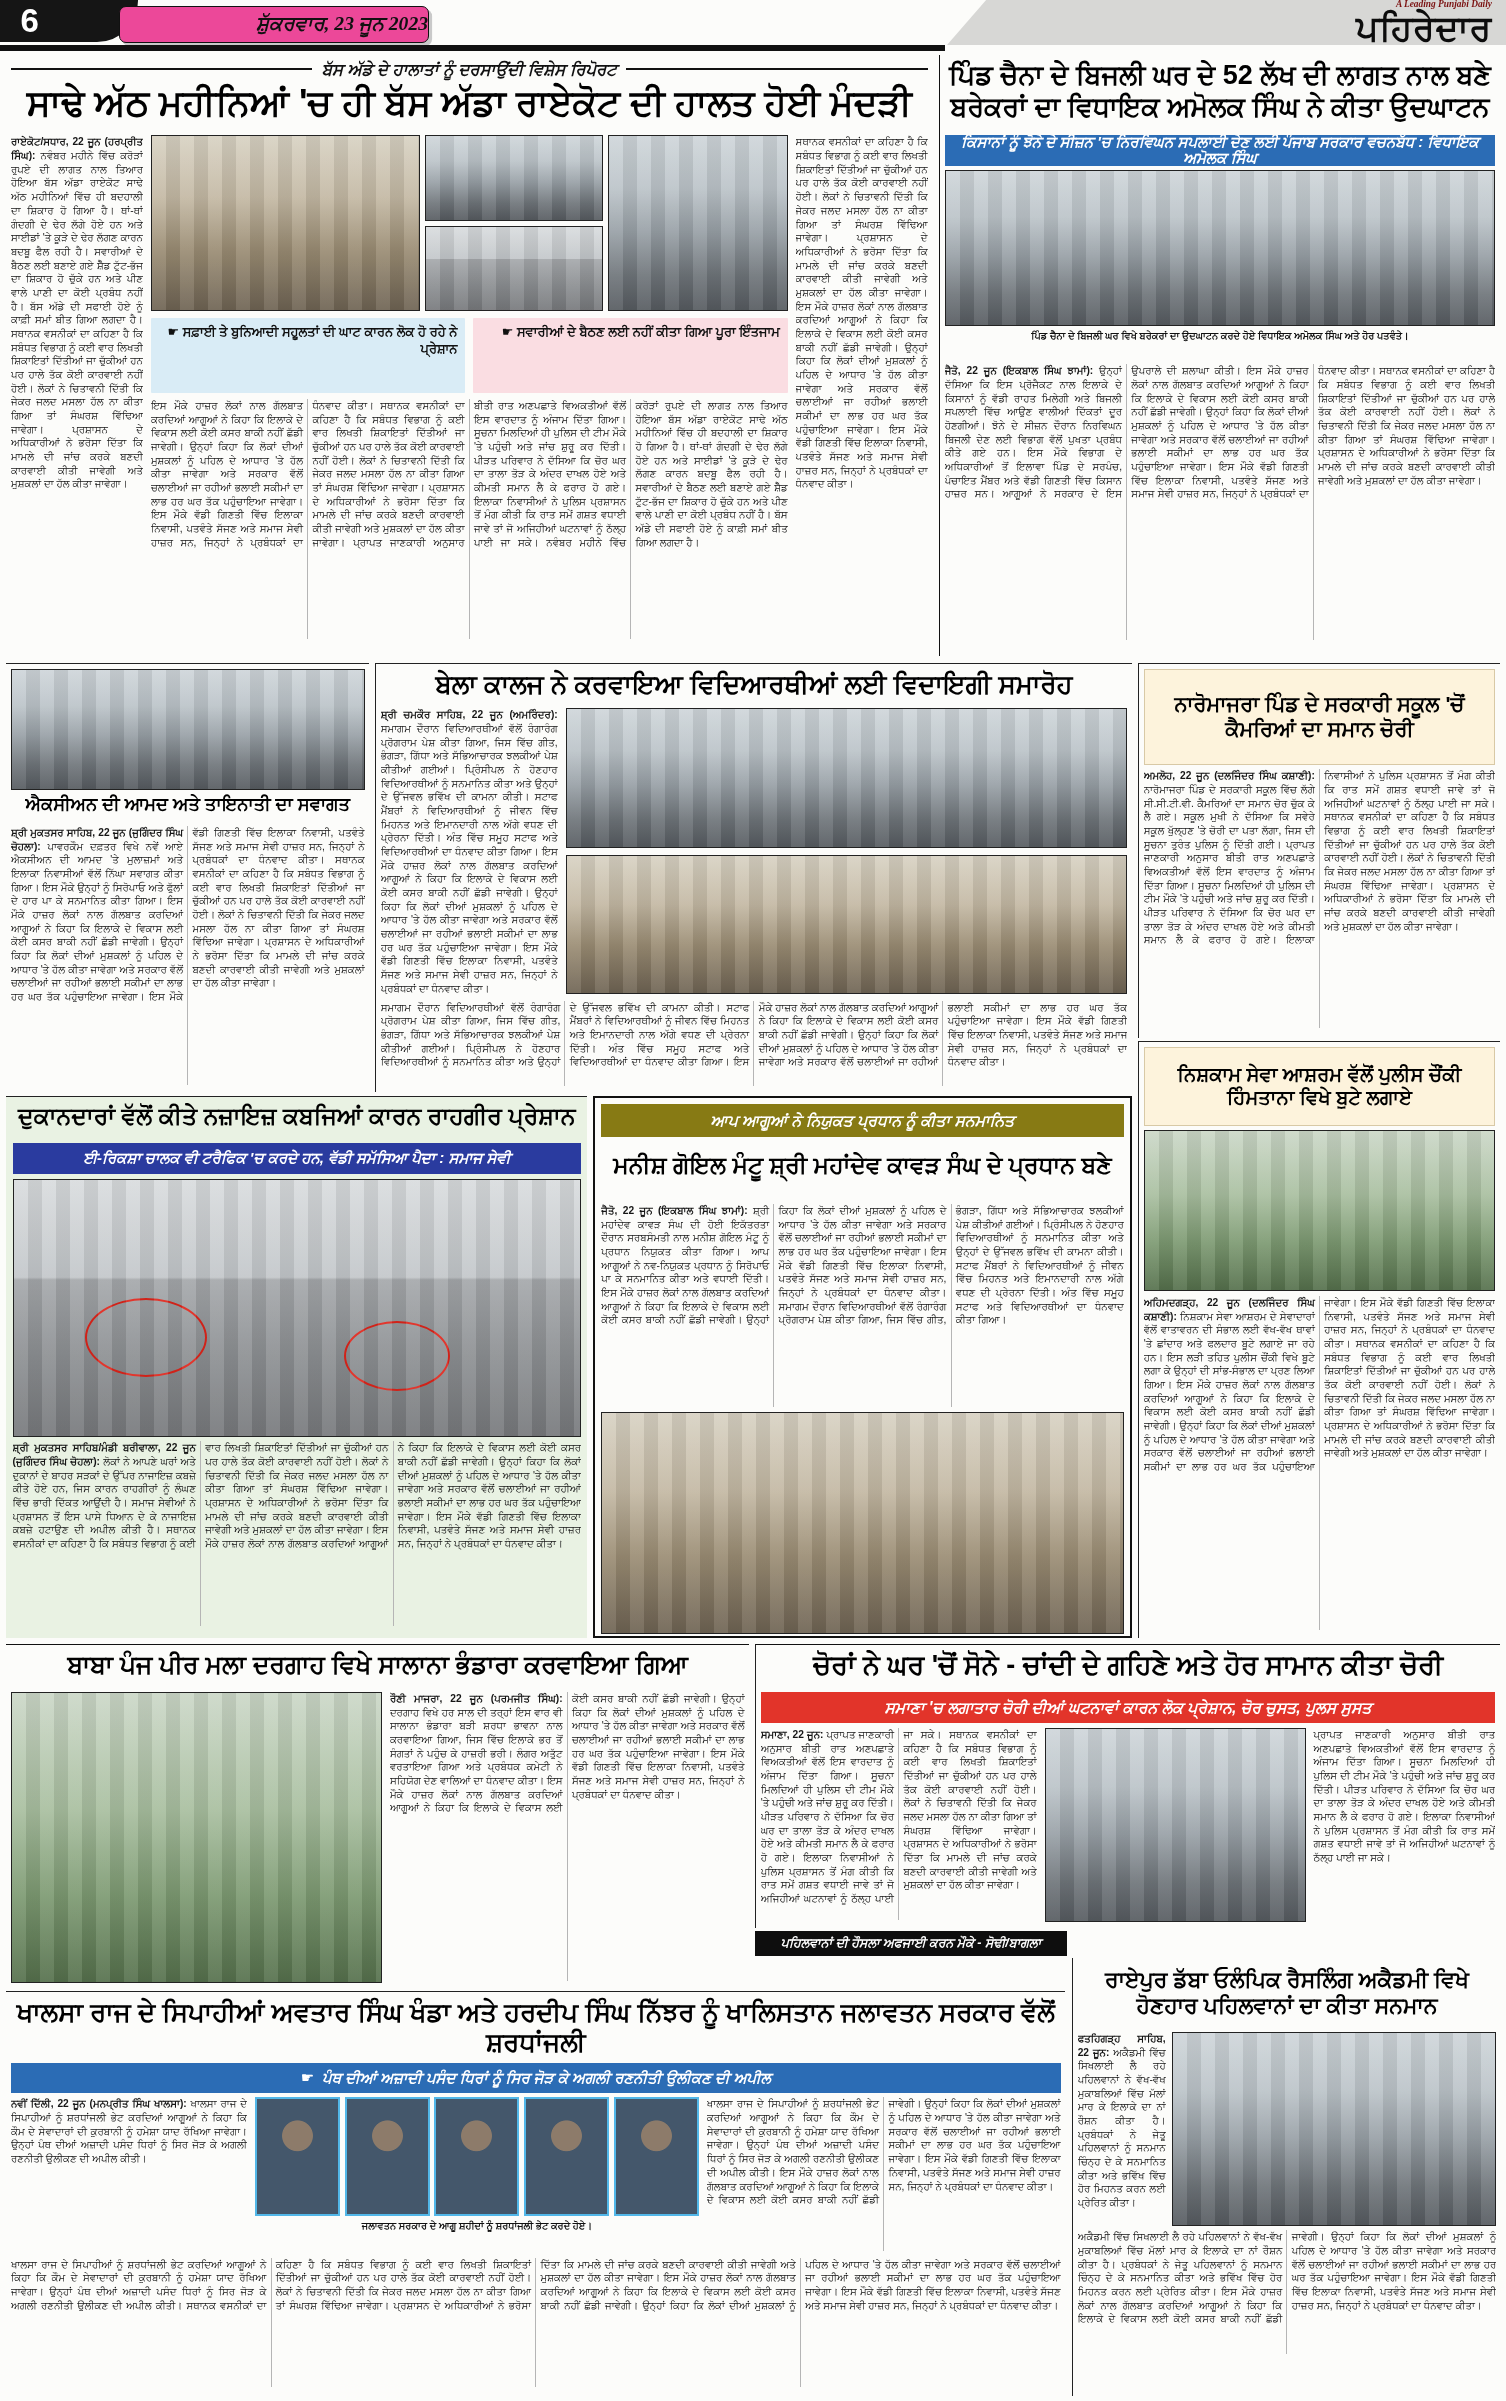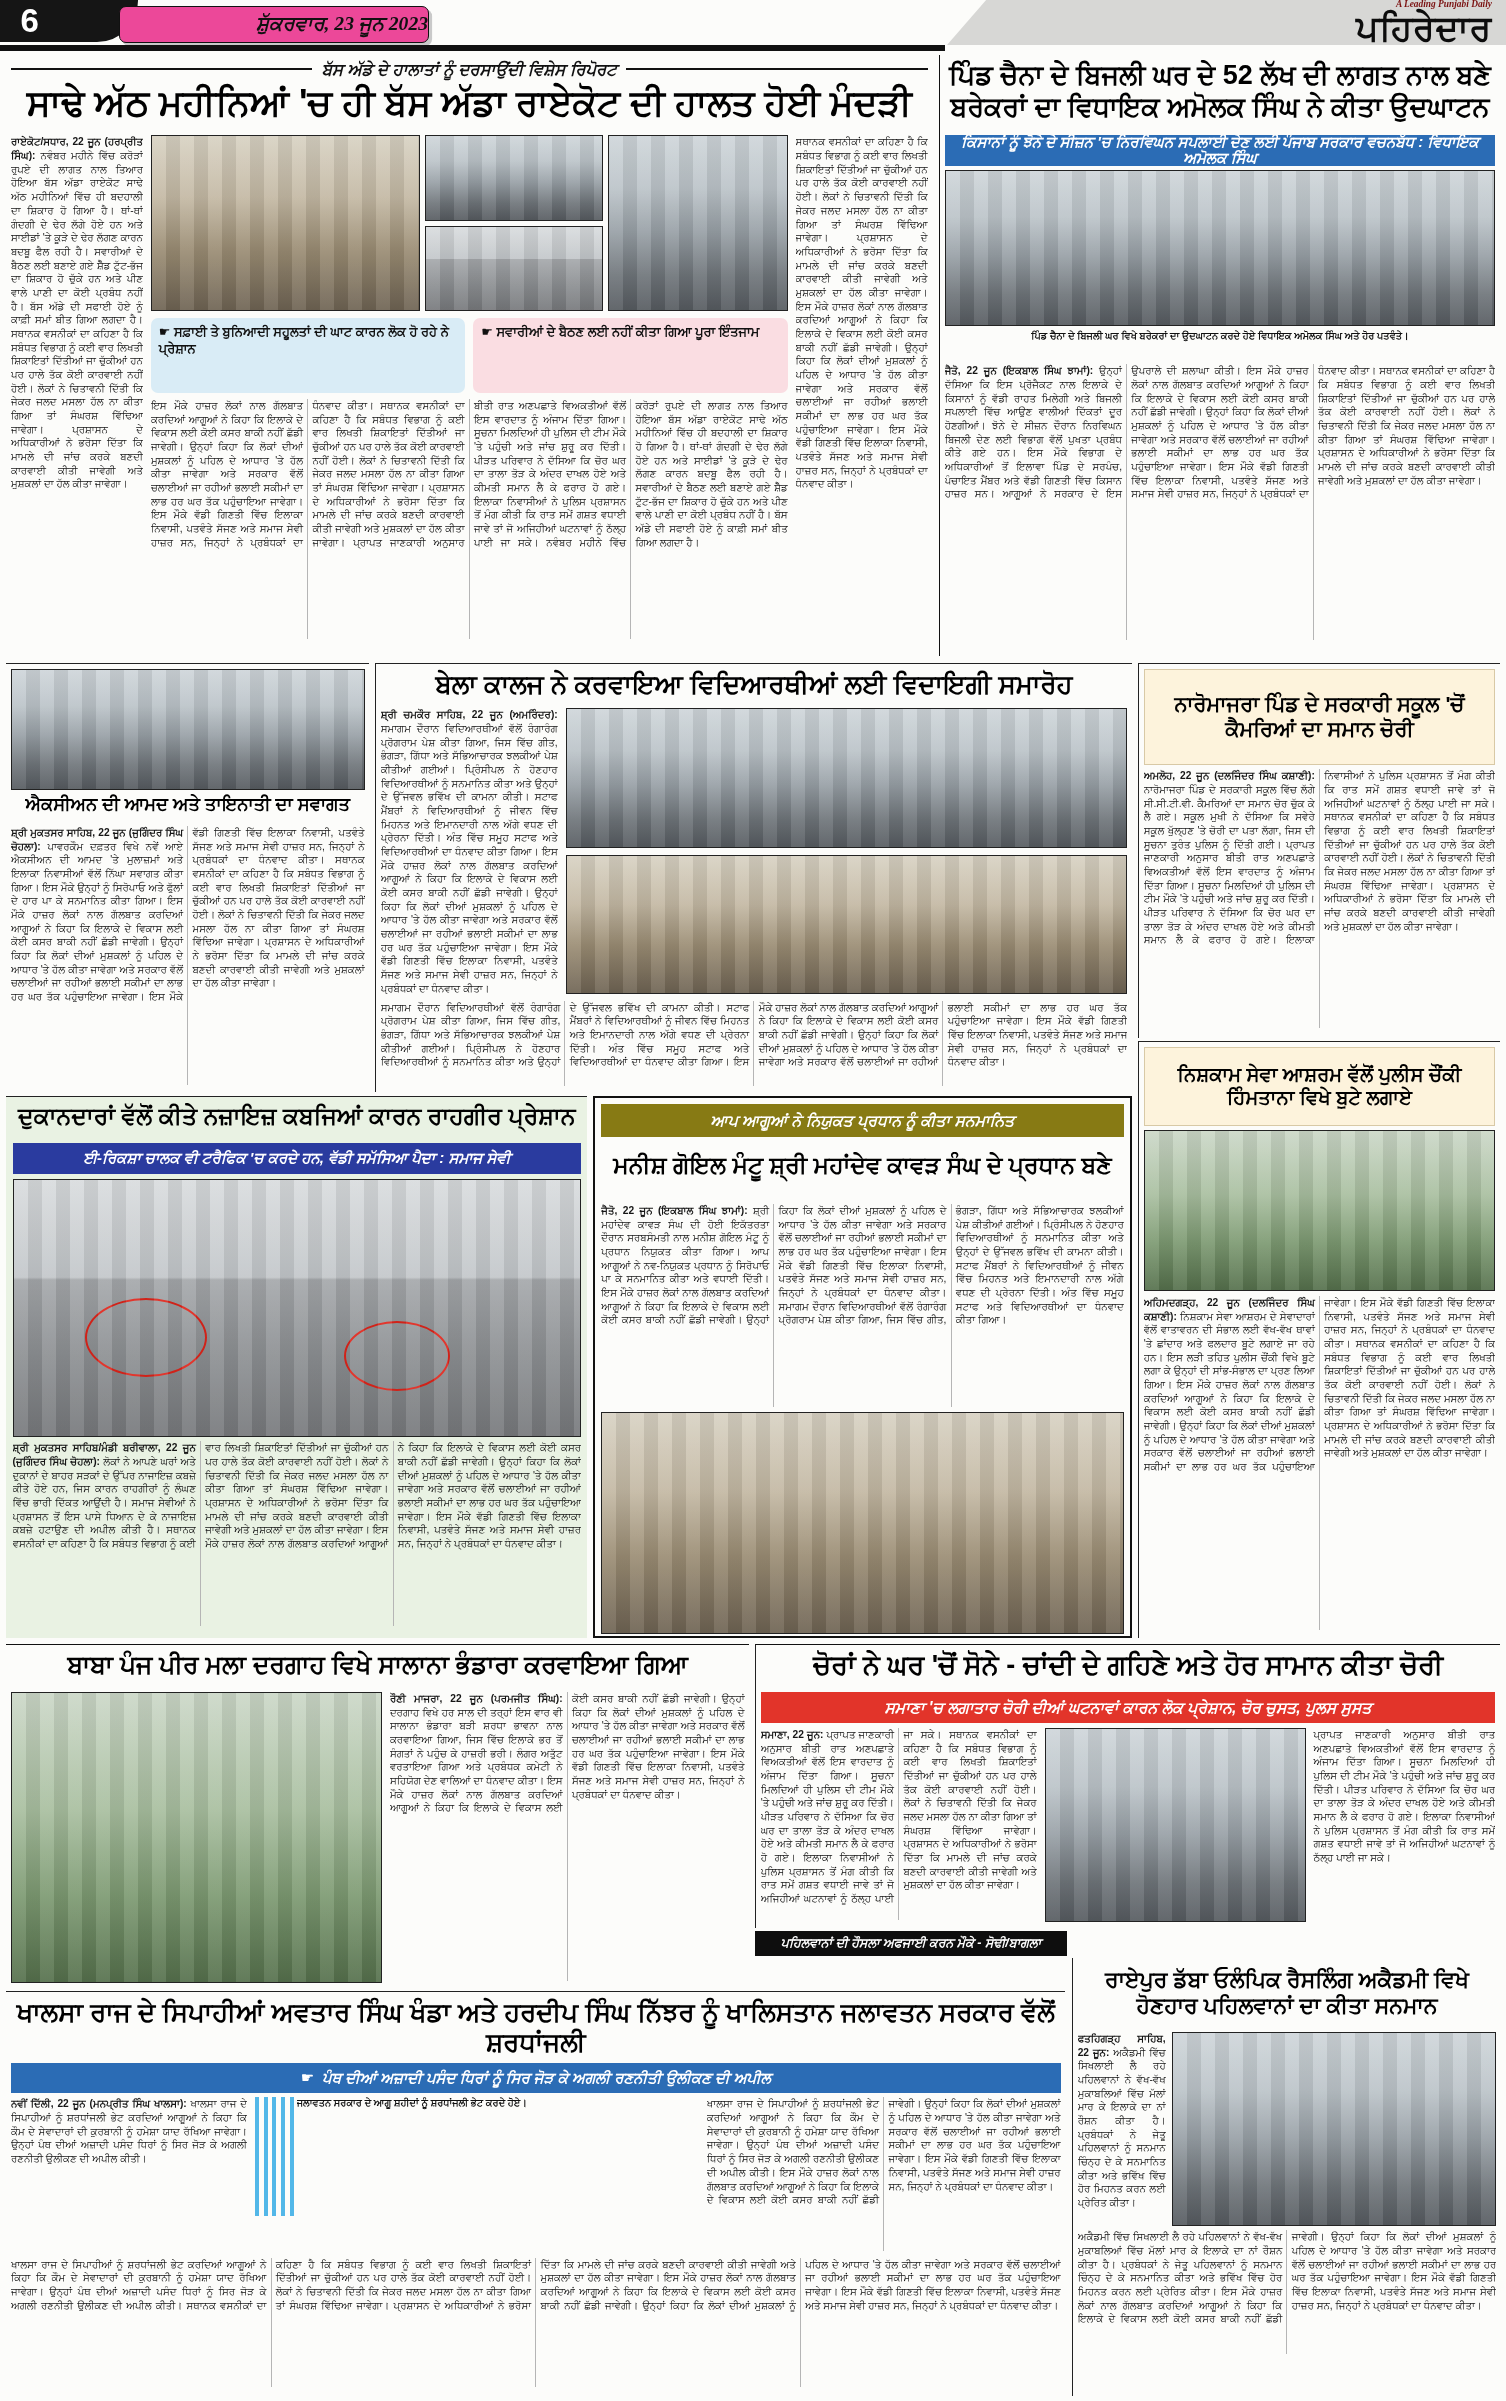--- a/index.html
+++ b/index.html
@@ -37,22 +37,22 @@
   .photo{border:0.8px solid #222;position:relative;overflow:hidden;
     background:linear-gradient(180deg,#cfd6da 0%,#bcc4c9 30%,#98a0a6 55%,#6f757a 80%,#565b60 100%)}
   .photo::after{content:"";position:absolute;inset:0;
     background:repeating-linear-gradient(90deg,rgba(255,255,255,.08) 0 14px,rgba(0,0,0,.07) 14px 28px)}
   .ph-warm{background:linear-gradient(180deg,#d8d2c3 0%,#c4b9a4 35%,#9b8d74 65%,#6e6353 100%)}
   .ph-green{background:linear-gradient(180deg,#ccd8c8 0%,#a9bfa0 40%,#7d9a72 70%,#55704c 100%)}
   .ph-street{background:linear-gradient(180deg,#d9dcde 0%,#c3c7ca 38%,#a5a8ab 39%,#8c8f92 70%,#77797c 100%)}
   .caption{font-weight:700;font-size:9.8px;line-height:1.25;text-align:center;overflow:hidden}
   .creambox{background:#fdf3dc;border:0.8px solid #d8c9a6;display:flex;align-items:center;
     justify-content:center;padding:3.1px 7.9px;box-sizing:border-box}
-  .callout{border-radius:7px;padding:6.3px 7.9px;font-weight:700;font-size:13px;line-height:1.3;
-    text-align:left;box-sizing:border-box;overflow:hidden}
+  .callout{border-radius:1px;padding:6.3px 7.9px;font-weight:700;font-size:13px;line-height:1.3;
+    text-align:right;box-sizing:border-box;overflow:hidden}
   .redcircle{position:absolute;border:2.4px solid #e0251b;border-radius:50%}
   .portrait{flex:1;border:2.4px solid #52b7e8;background:
     radial-gradient(circle at 50% 32%,#8d7b6a 0 17%,#44576b 18% 100%)}
   .blackstrip{background:#0e0e0e}
 </style>
 </head>
 <body>
 
 <div class="page">
 
@@ -243,21 +243,21 @@
     <div class="hl" style="font-size:26px;height:63px">ਖਾਲਸਾ ਰਾਜ ਦੇ ਸਿਪਾਹੀਆਂ ਅਵਤਾਰ ਸਿੰਘ ਖੰਡਾ ਅਤੇ ਹਰਦੀਪ ਸਿੰਘ ਨਿੱਝਰ ਨੂੰ ਖਾਲਿਸਤਾਨ ਜਲਾਵਤਨ ਸਰਕਾਰ ਵੱਲੋਂ ਸ਼ਰਧਾਂਜਲੀ</div>
     <div class="band" style="height:30px;background:#2b6cb5;font-size:15px;margin-top:3.1px;gap:7.9px">
       <span>☛</span>
       <span>ਪੰਥ ਦੀਆਂ ਅਜ਼ਾਦੀ ਪਸੰਦ ਧਿਰਾਂ ਨੂੰ ਸਿਰ ਜੋੜ ਕੇ ਅਗਲੀ ਰਣਨੀਤੀ ਉਲੀਕਣ ਦੀ ਅਪੀਲ</span>
     </div>
     <div style="display:flex;gap:7.9px;height:154px;margin-top:4.7px">
       <div class="b" style="width:236px;height:100%">
         <strong>ਨਵੀਂ ਦਿੱਲੀ, 22 ਜੂਨ (ਮਨਪ੍ਰੀਤ ਸਿੰਘ ਖਾਲਸਾ):</strong>
         <span>ਖਾਲਸਾ ਰਾਜ ਦੇ ਸਿਪਾਹੀਆਂ ਨੂੰ ਸ਼ਰਧਾਂਜਲੀ ਭੇਟ ਕਰਦਿਆਂ ਆਗੂਆਂ ਨੇ ਕਿਹਾ ਕਿ ਕੌਮ ਦੇ ਸੇਵਾਦਾਰਾਂ ਦੀ ਕੁਰਬਾਨੀ ਨੂੰ ਹਮੇਸ਼ਾ ਯਾਦ ਰੱਖਿਆ ਜਾਵੇਗਾ। ਉਨ੍ਹਾਂ ਪੰਥ ਦੀਆਂ ਅਜ਼ਾਦੀ ਪਸੰਦ ਧਿਰਾਂ ਨੂੰ ਸਿਰ ਜੋੜ ਕੇ ਅਗਲੀ ਰਣਨੀਤੀ ਉਲੀਕਣ ਦੀ ਅਪੀਲ ਕੀਤੀ।</span>
       </div>
-      <div style="width:444px;display:flex;flex-direction:row;gap:3.1px">
+      <div style="width:444px;display:flex;flex-direction:column;gap:3.1px">
         <div style="display:flex;gap:4.7px;height:119px">
           <div class="portrait"></div>
           <div class="portrait"></div>
           <div class="portrait"></div>
           <div class="portrait"></div>
           <div class="portrait"></div>
         </div>
         <div class="caption">ਜਲਾਵਤਨ ਸਰਕਾਰ ਦੇ ਆਗੂ ਸ਼ਹੀਦਾਂ ਨੂੰ ਸ਼ਰਧਾਂਜਲੀ ਭੇਟ ਕਰਦੇ ਹੋਏ।</div>
       </div>
       <div class="b cols2" style="flex:1;height:100%">

